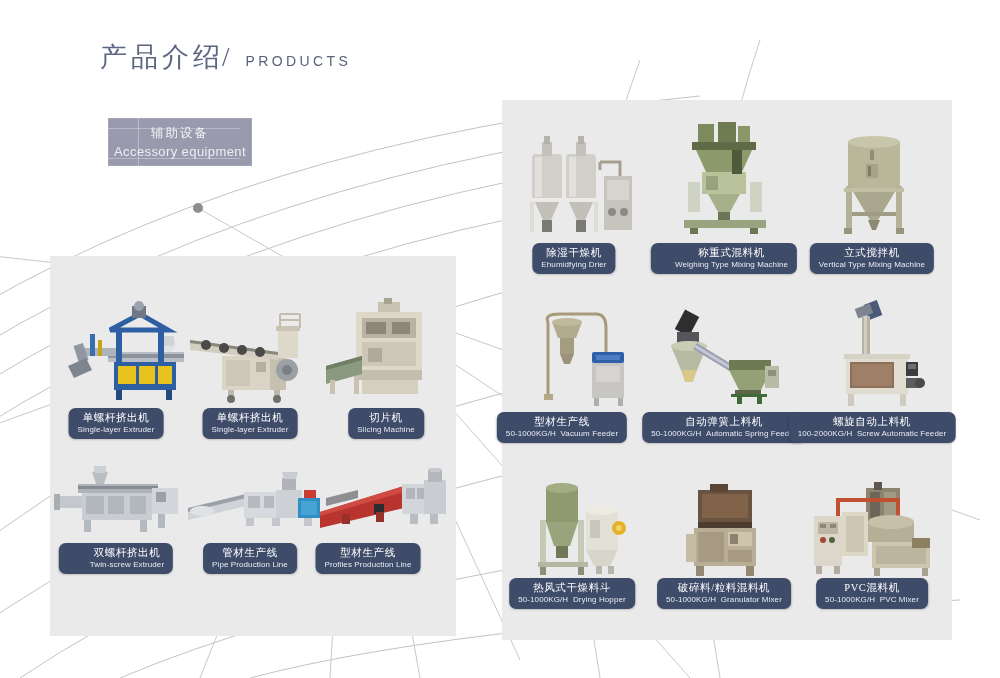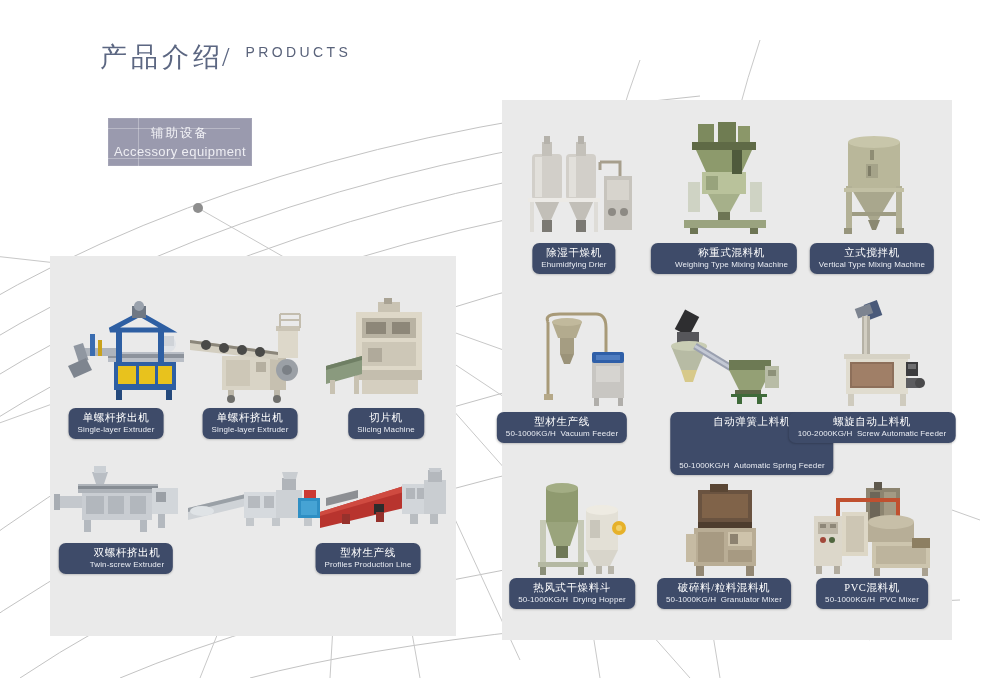--- a/index.html
+++ b/index.html
@@ -13,21 +13,21 @@
   
   #arcs{position:absolute;left:0;top:0;width:1000px;height:678px;z-index:1;}
 
   
   .panel{position:absolute;background:#eaeaea;z-index:2;}
   #panel-left{left:50px;top:256px;width:406px;height:380px;}
   #panel-right{left:502px;top:100px;width:450px;height:540px;}
 
   
   #header{position:absolute;left:100px;top:44px;z-index:6;
-          display:flex;align-items:flex-start;}
+          display:flex;align-items:flex-end;}
   #title-cn{
     font-family:"Liberation Serif","DejaVu Serif",serif;
     font-size:27px;color:#5c6782;letter-spacing:4px;line-height:1;
   }
   #title-slash{
     font-family:"Liberation Serif","DejaVu Serif",serif;
     font-size:27px;color:#5c6782;line-height:1;margin-left:-2px;
   }
   #title-en{
     font-size:14px;color:#59627a;letter-spacing:3.4px;
@@ -256,20 +256,24 @@
         <path d="M96 2 L112 2 L110 9 L98 9 Z" fill="#c9cdd1"></path>
         <rect x="112" y="28" width="22" height="20" fill="#2f8fc4"></rect>
         <rect x="115" y="31" width="16" height="14" fill="#46a3d4"></rect>
         <rect x="118" y="20" width="12" height="8" fill="#cc3a34"></rect>
         <rect x="60" y="48" width="8" height="8" fill="#c3c7cb"></rect>
         <rect x="86" y="48" width="8" height="8" fill="#c3c7cb"></rect>
         <rect x="118" y="48" width="8" height="8" fill="#c3c7cb"></rect>
       </g>
     </svg>
   </div>
+  <div class="pill" style="left:250px;top:543px;">
+    <span class="cn">管材生产线</span>
+    <span class="en">Pipe Production Line</span>
+  </div>
 
   <div class="cell" style="left:318px;top:468px;width:132px;height:74px;">
     <svg class="photo" viewBox="0 0 132 74">
       <g>
         <path d="M2 44 L86 18 L86 40 L2 60 Z" fill="#b8342e"></path>
         <path d="M2 44 L86 18 L86 24 L2 48 Z" fill="#cf4a40"></path>
         <path d="M8 30 L40 22 L40 30 L8 38 Z" fill="#8d8f93"></path>
         <rect x="84" y="16" width="26" height="30" fill="#d2d6da"></rect>
         <rect x="88" y="20" width="9" height="11" fill="#b2b6bb"></rect>
         <rect x="99" y="20" width="8" height="11" fill="#b2b6bb"></rect>
@@ -409,21 +413,21 @@
         <path d="M64 64 L106 64 L96 84 L74 84 Z" fill="#94a075"></path>
         <rect x="100" y="60" width="14" height="22" fill="#b8bca6"></rect>
         <rect x="103" y="64" width="8" height="6" fill="#8d9179"></rect>
         <rect x="70" y="84" width="26" height="6" fill="#5d6747"></rect>
         <rect x="72" y="90" width="5" height="8" fill="#3f6b3a"></rect>
         <rect x="92" y="90" width="5" height="8" fill="#3f6b3a"></rect>
         <rect x="66" y="88" width="36" height="3" fill="#3f6b3a"></rect>
       </g>
     </svg>
   </div>
-  <div class="pill" style="left:752px;top:412px;gap:32px;">
+  <div class="pill" style="left:724px;top:412px;">
     <span class="cn">自动弹簧上料机</span>
     <span class="en"><span>50-1000KG/H</span>&nbsp;&nbsp;<span>Automatic Spring Feeder</span></span>
   </div>
 
   <div class="cell" style="left:826px;top:296px;width:108px;height:112px;">
     <svg class="photo" viewBox="0 0 108 112">
       <g>
         <rect x="40" y="6" width="14" height="16" fill="#4a5a7a" transform="rotate(-20 47 14)"></rect>
         <rect x="30" y="10" width="16" height="10" fill="#7d8490" transform="rotate(-20 38 15)"></rect>
         <rect x="36" y="20" width="8" height="62" fill="#b6b2a6"></rect>

